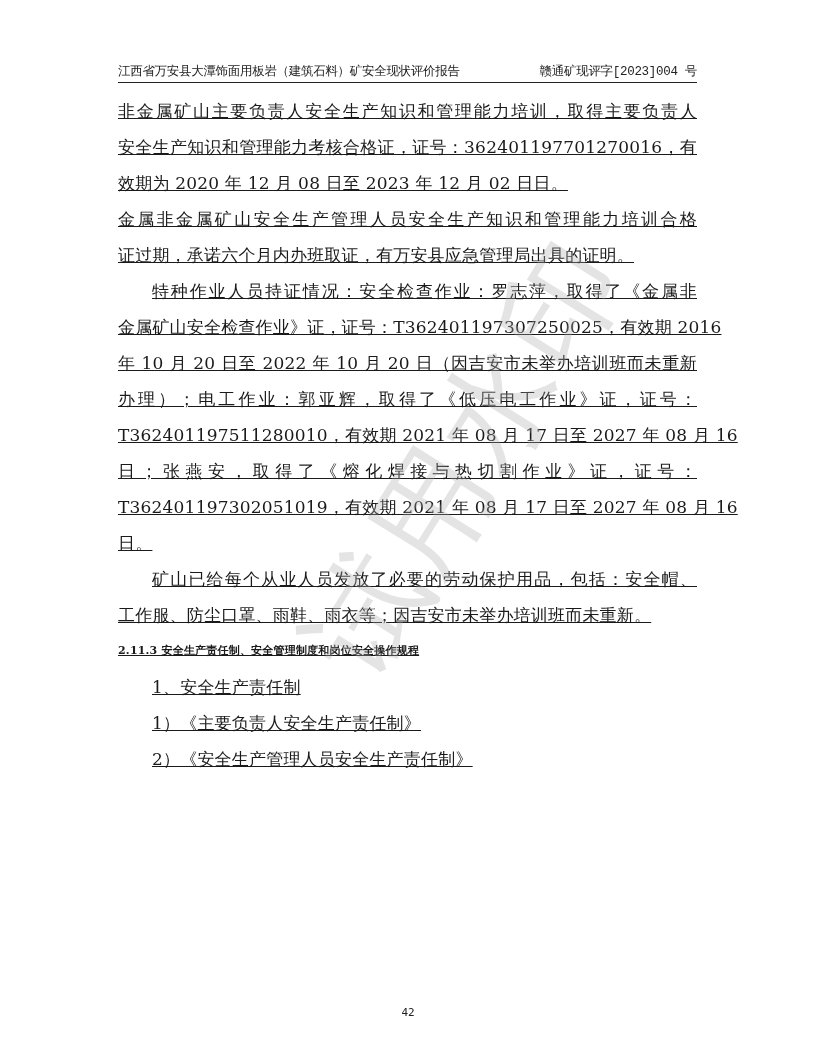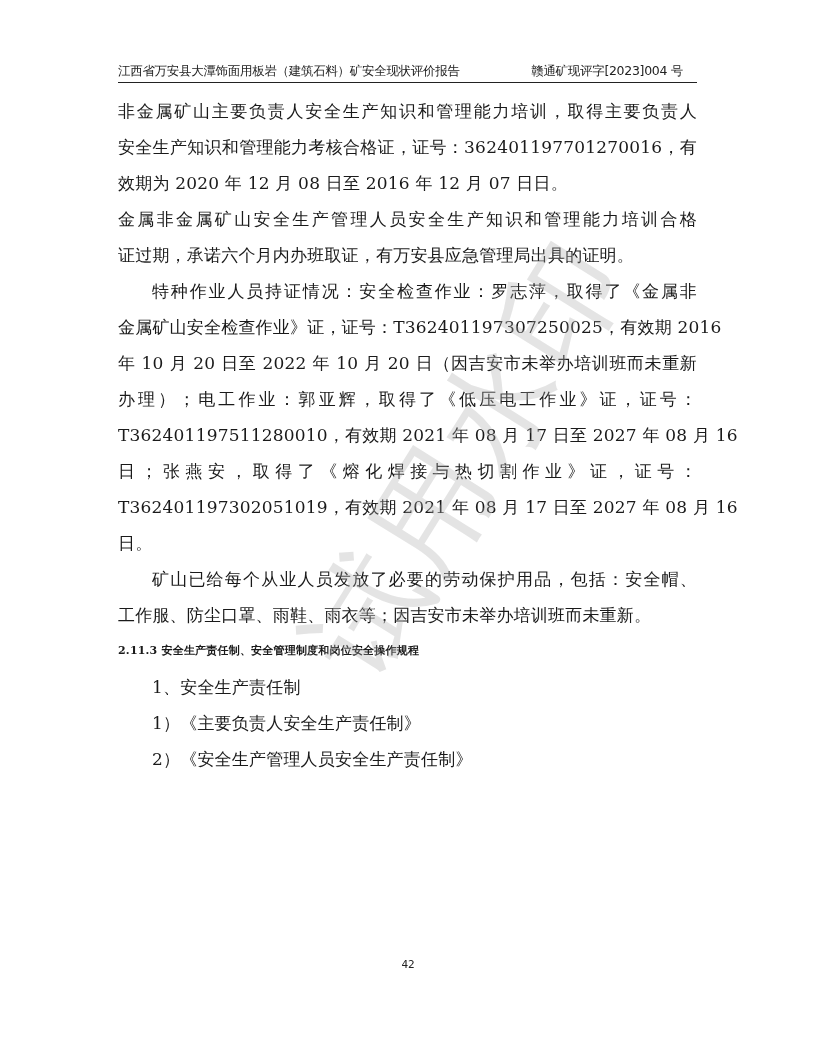--- a/index.html
+++ b/index.html
@@ -3,30 +3,30 @@
 <meta charset="utf-8">
 <style>
   html, body { margin: 0; padding: 0; background: #ffffff; }
   body { width: 816px; height: 1056px; position: relative; overflow: hidden;
          font-family: "DejaVu Serif", "Liberation Serif", serif; color: #1a1a1a; }
   .page { position: absolute; left: 0; top: 0; width: 740px; height: 1056px; }
   .header { position: absolute; left: 118px; top: 60px; width: 579px; height: 22px;
             border-bottom: 1.5px solid #222; font-family: "DejaVu Sans", "Liberation Sans", sans-serif;
             font-size: 12.5px; color: #222; }
   .header .left { position: absolute; left: 0; top: 3px; letter-spacing: -0.3px; }
-  .header .right { position: absolute; right: 14px; top: 3px; letter-spacing: -0.3px; }
-  .body { position: absolute; left: 118px; top: 93px; width: 579px; }
+  .header .right { position: absolute; right: 0; top: 3px; letter-spacing: -0.3px; font-family: Liberation Mono, monospace; }
+  .body { position: absolute; left: 118px; top: 93px; width: 579px; text-decoration: underline; }
   .line { height: 36px; line-height: 36px; font-size: 17px; white-space: nowrap;
           letter-spacing: 0.2px; }
   .justify { text-align: justify; text-align-last: justify; }
   .indent { padding-left: 34px; }
   .heading { font-weight: bold; font-size: 11px; }
   .list-l1 { padding-left: 34px; }
   .list-l2 { padding-left: 34px; }
-  .page-number { position: absolute; left: 0; width: 816px; top: 958px; text-align: center;
+  .page-number { position: absolute; left: 0; width: 816px; top: 1006px; text-align: center;
                  font-family: "DejaVu Sans Mono", "Liberation Mono", monospace; font-size: 11px; color: #222; }
   .watermark { position: absolute; left: 225px; top: 395px; width: 470px; height: 140px;
                transform: rotate(-58deg); transform-origin: center center;
                font-family: "DejaVu Sans", "Liberation Sans", sans-serif; font-size: 118px;
                color: rgba(170,170,170,0.32); letter-spacing: 4px; pointer-events: none;
                white-space: nowrap; line-height: 140px; text-align: center; }
 </style>
 </head>
 <body>
 
@@ -35,21 +35,21 @@
   <div class="header">
     <span class="left">江西省万安县大潭饰面用板岩（建筑石料）矿安全现状评价报告</span>
     <span class="right">赣通矿现评字[2023]004 号</span>
   </div>
 
   <div class="body">
 
     <div>
       <div class="line justify">非金属矿山主要负责人安全生产知识和管理能力培训，取得主要负责人</div>
       <div class="line justify">安全生产知识和管理能力考核合格证，证号：362401197701270016，有</div>
-      <div class="line">效期为 2020 年 12 月 08 日至 2016 年 12 月 07 日日。</div>
+      <div class="line">效期为 2020 年 12 月 08 日至 2023 年 12 月 02 日日。</div>
     </div>
 
     <div>
       <div class="line justify">金属非金属矿山安全生产管理人员安全生产知识和管理能力培训合格</div>
       <div class="line">证过期，承诺六个月内办班取证，有万安县应急管理局出具的证明。</div>
     </div>
 
     <div>
       <div class="line justify indent">特种作业人员持证情况：安全检查作业：罗志萍，取得了《金属非</div>
       <div class="line justify">金属矿山安全检查作业》证，证号：T362401197307250025，有效期 2016</div>

